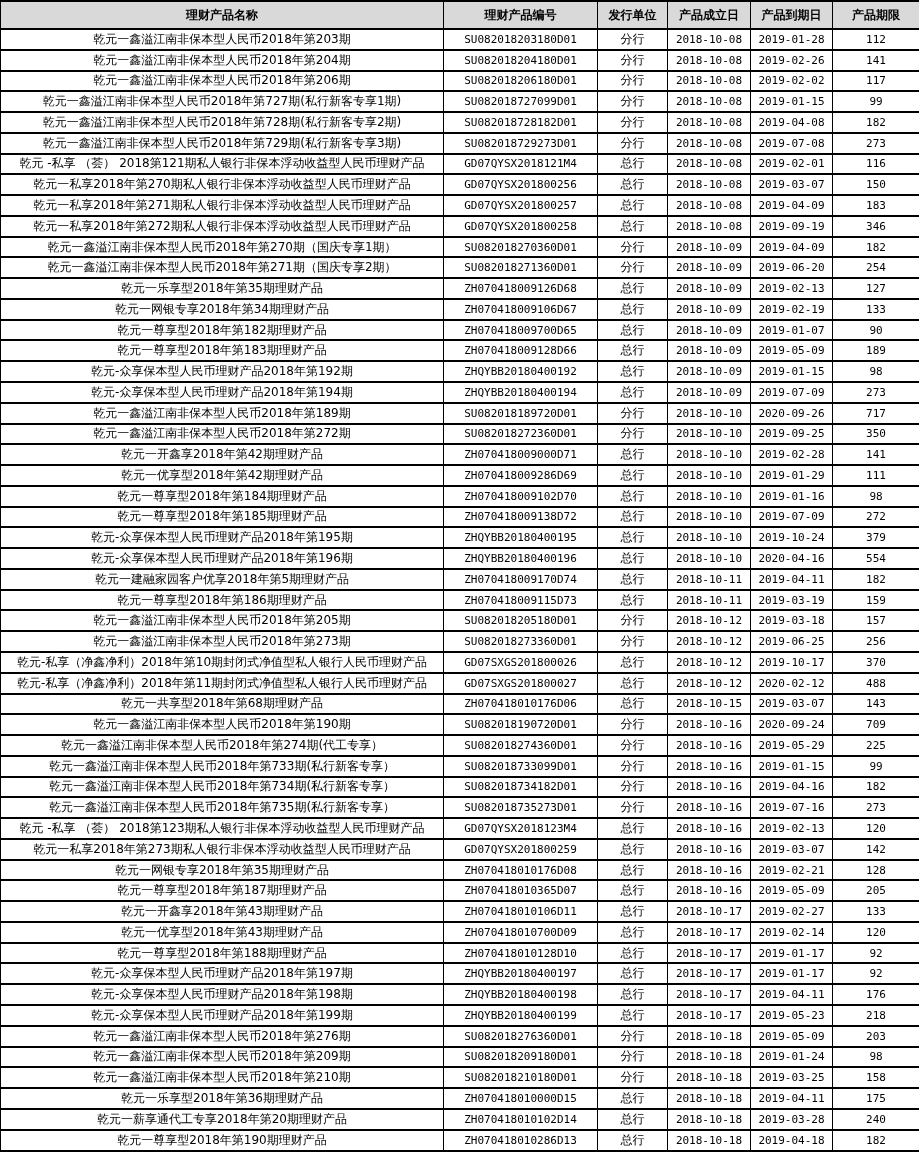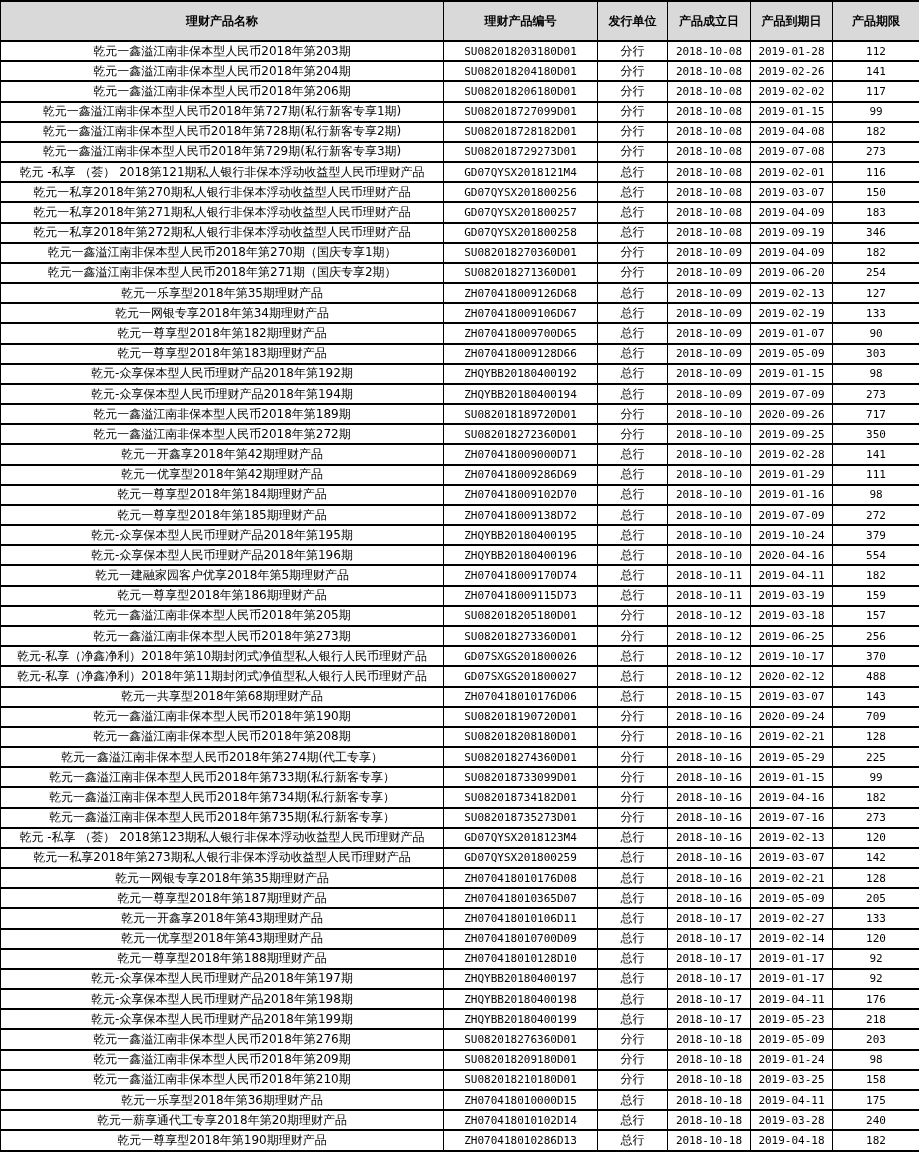--- a/index.html
+++ b/index.html
@@ -21,21 +21,21 @@
     border-left:1px solid var(--grid);
     border-right:1px solid var(--grid);
     border-top:2px solid var(--grid);
     border-bottom:2px solid var(--grid);
     text-align:center;
     vertical-align:middle;
     padding:0 1px;
     overflow:hidden;
     white-space:nowrap;
   }
-  thead tr{height:40px;}
+  thead tr{height:28px;}
   thead th{
     background:var(--header-bg);
     font-weight:bold;
   }
   td.code,td.date,td.term{
     font-family:"DejaVu Sans Mono","DejaVu Sans",monospace;
     font-size:11px;
     letter-spacing:0;
   }
 </style>
@@ -181,21 +181,21 @@
     <td class="date">2018-10-09</td>
     <td class="date">2019-01-07</td>
     <td class="term">90</td>
   </tr>
       <tr>
     <td class="pname">乾元一尊享型2018年第183期理财产品</td>
     <td class="code">ZH070418009128D66</td>
     <td class="unit">总行</td>
     <td class="date">2018-10-09</td>
     <td class="date">2019-05-09</td>
-    <td class="term">303</td>
+    <td class="term">189</td>
   </tr>
       <tr>
     <td class="pname">乾元-众享保本型人民币理财产品2018年第192期</td>
     <td class="code">ZHQYBB20180400192</td>
     <td class="unit">总行</td>
     <td class="date">2018-10-09</td>
     <td class="date">2019-01-15</td>
     <td class="term">98</td>
   </tr>
       <tr>
@@ -326,28 +326,20 @@
     <td class="date">2019-03-07</td>
     <td class="term">143</td>
   </tr>
       <tr>
     <td class="pname">乾元一鑫溢江南非保本型人民币2018年第190期</td>
     <td class="code">SU082018190720D01</td>
     <td class="unit">分行</td>
     <td class="date">2018-10-16</td>
     <td class="date">2020-09-24</td>
     <td class="term">709</td>
-  </tr>
-      <tr>
-    <td class="pname">乾元一鑫溢江南非保本型人民币2018年第208期</td>
-    <td class="code">SU082018208180D01</td>
-    <td class="unit">分行</td>
-    <td class="date">2018-10-16</td>
-    <td class="date">2019-02-21</td>
-    <td class="term">128</td>
   </tr>
       <tr>
     <td class="pname">乾元一鑫溢江南非保本型人民币2018年第274期(代工专享）</td>
     <td class="code">SU082018274360D01</td>
     <td class="unit">分行</td>
     <td class="date">2018-10-16</td>
     <td class="date">2019-05-29</td>
     <td class="term">225</td>
   </tr>
       <tr>

